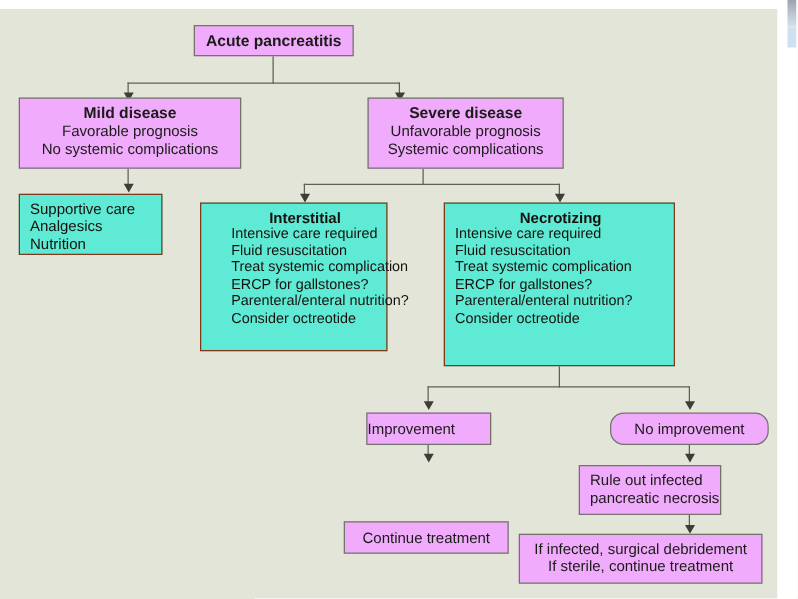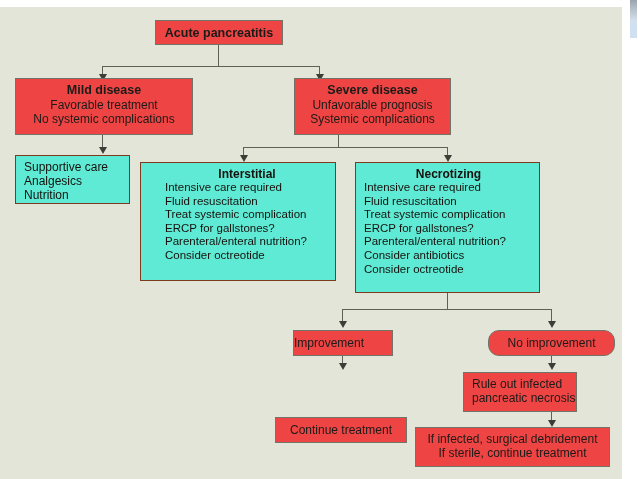--- a/index.html
+++ b/index.html
@@ -70,21 +70,21 @@
   
   .node {
     position: absolute;
     box-sizing: border-box;
     border: 1px solid #6d6f62;
     color: #1b1b18;
     line-height: 1.18;
     z-index: 3;
   }
   .node.white {
-    background: #ef4444;
+    background: #f0abfc;
     border-color: #72746a;
   }
   .node.orange {
     background: #5eead4;
     border-color: #7e3a1d;
     color: #17110d;
   }
   .node .title {
     font-weight: bold;
     text-align: center;
@@ -158,54 +158,53 @@
 
   <div class="conn vline" style="left:551px; top:412px; height:11px;"></div>
   <div class="arrow" style="left:548px; top:420px;"></div>
 
   <div class="node white pad-c center" style="left:155px; top:20px; width:128px; height:25px; font-size:12.5px; display:flex; align-items:center; justify-content:center;">
     <span class="title">Acute pancreatitis</span>
   </div>
 
   <div class="node white pad-c" style="left:15px; top:78px; width:178px; height:57px; font-size:12px;">
     <span class="title" style="font-size:12.5px;">Mild disease</span>
-    <span class="line center">Favorable treatment</span>
+    <span class="line center">Favorable prognosis</span>
     <span class="line center">No systemic complications</span>
   </div>
 
   <div class="node white pad-c" style="left:260px; top:78px; width:157px; height:57px; font-size:12px;margin-left:34px;">
     <span class="title" style="font-size:12.5px;">Severe disease</span>
     <span class="line center">Unfavorable prognosis</span>
     <span class="line center">Systemic complications</span>
   </div>
 
   <div class="node orange pad-l" style="left:15px; top:155px; width:115px; height:49px; font-size:12px;">
     <span class="line left">Supportive care</span>
     <span class="line left">Analgesics</span>
     <span class="line left">Nutrition</span>
   </div>
 
-  <div class="node orange pad-l" style="left:140px; top:162px; width:196px; height:119px; font-size:11.5px;padding-left:24px;">
+  <div class="node orange pad-l" style="left:160px; top:162px; width:150px; height:119px; font-size:11.5px;padding-left:24px;">
     <span class="title" style="font-size:12px;">Interstitial</span>
     <span class="line left">Intensive care required</span>
     <span class="line left">Fluid resuscitation</span>
     <span class="line left">Treat systemic complication</span>
     <span class="line left">ERCP for gallstones?</span>
     <span class="line left">Parenteral/enteral nutrition?</span>
     <span class="line left">Consider octreotide</span>
   </div>
 
   <div class="node orange pad-l" style="left:355px; top:162px; width:185px; height:131px; font-size:11.5px;">
     <span class="title" style="font-size:12px;">Necrotizing</span>
     <span class="line left">Intensive care required</span>
     <span class="line left">Fluid resuscitation</span>
     <span class="line left">Treat systemic complication</span>
     <span class="line left">ERCP for gallstones?</span>
     <span class="line left">Parenteral/enteral nutrition?</span>
-    <span class="line left">Consider antibiotics</span>
     <span class="line left">Consider octreotide</span>
   </div>
 
   <div class="node white center" style="left:293px; top:330px; width:100px; height:26px; font-size:12px; display:flex; align-items:center; justify-content:flex-start;">
     <span>Improvement</span>
   </div>
 
   <div class="node white center" style="left:488px; top:330px; width:127px; height:26px; font-size:12px; display:flex; align-items:center; justify-content:center;border-radius:11px;">
     <span>No improvement</span>
   </div>

